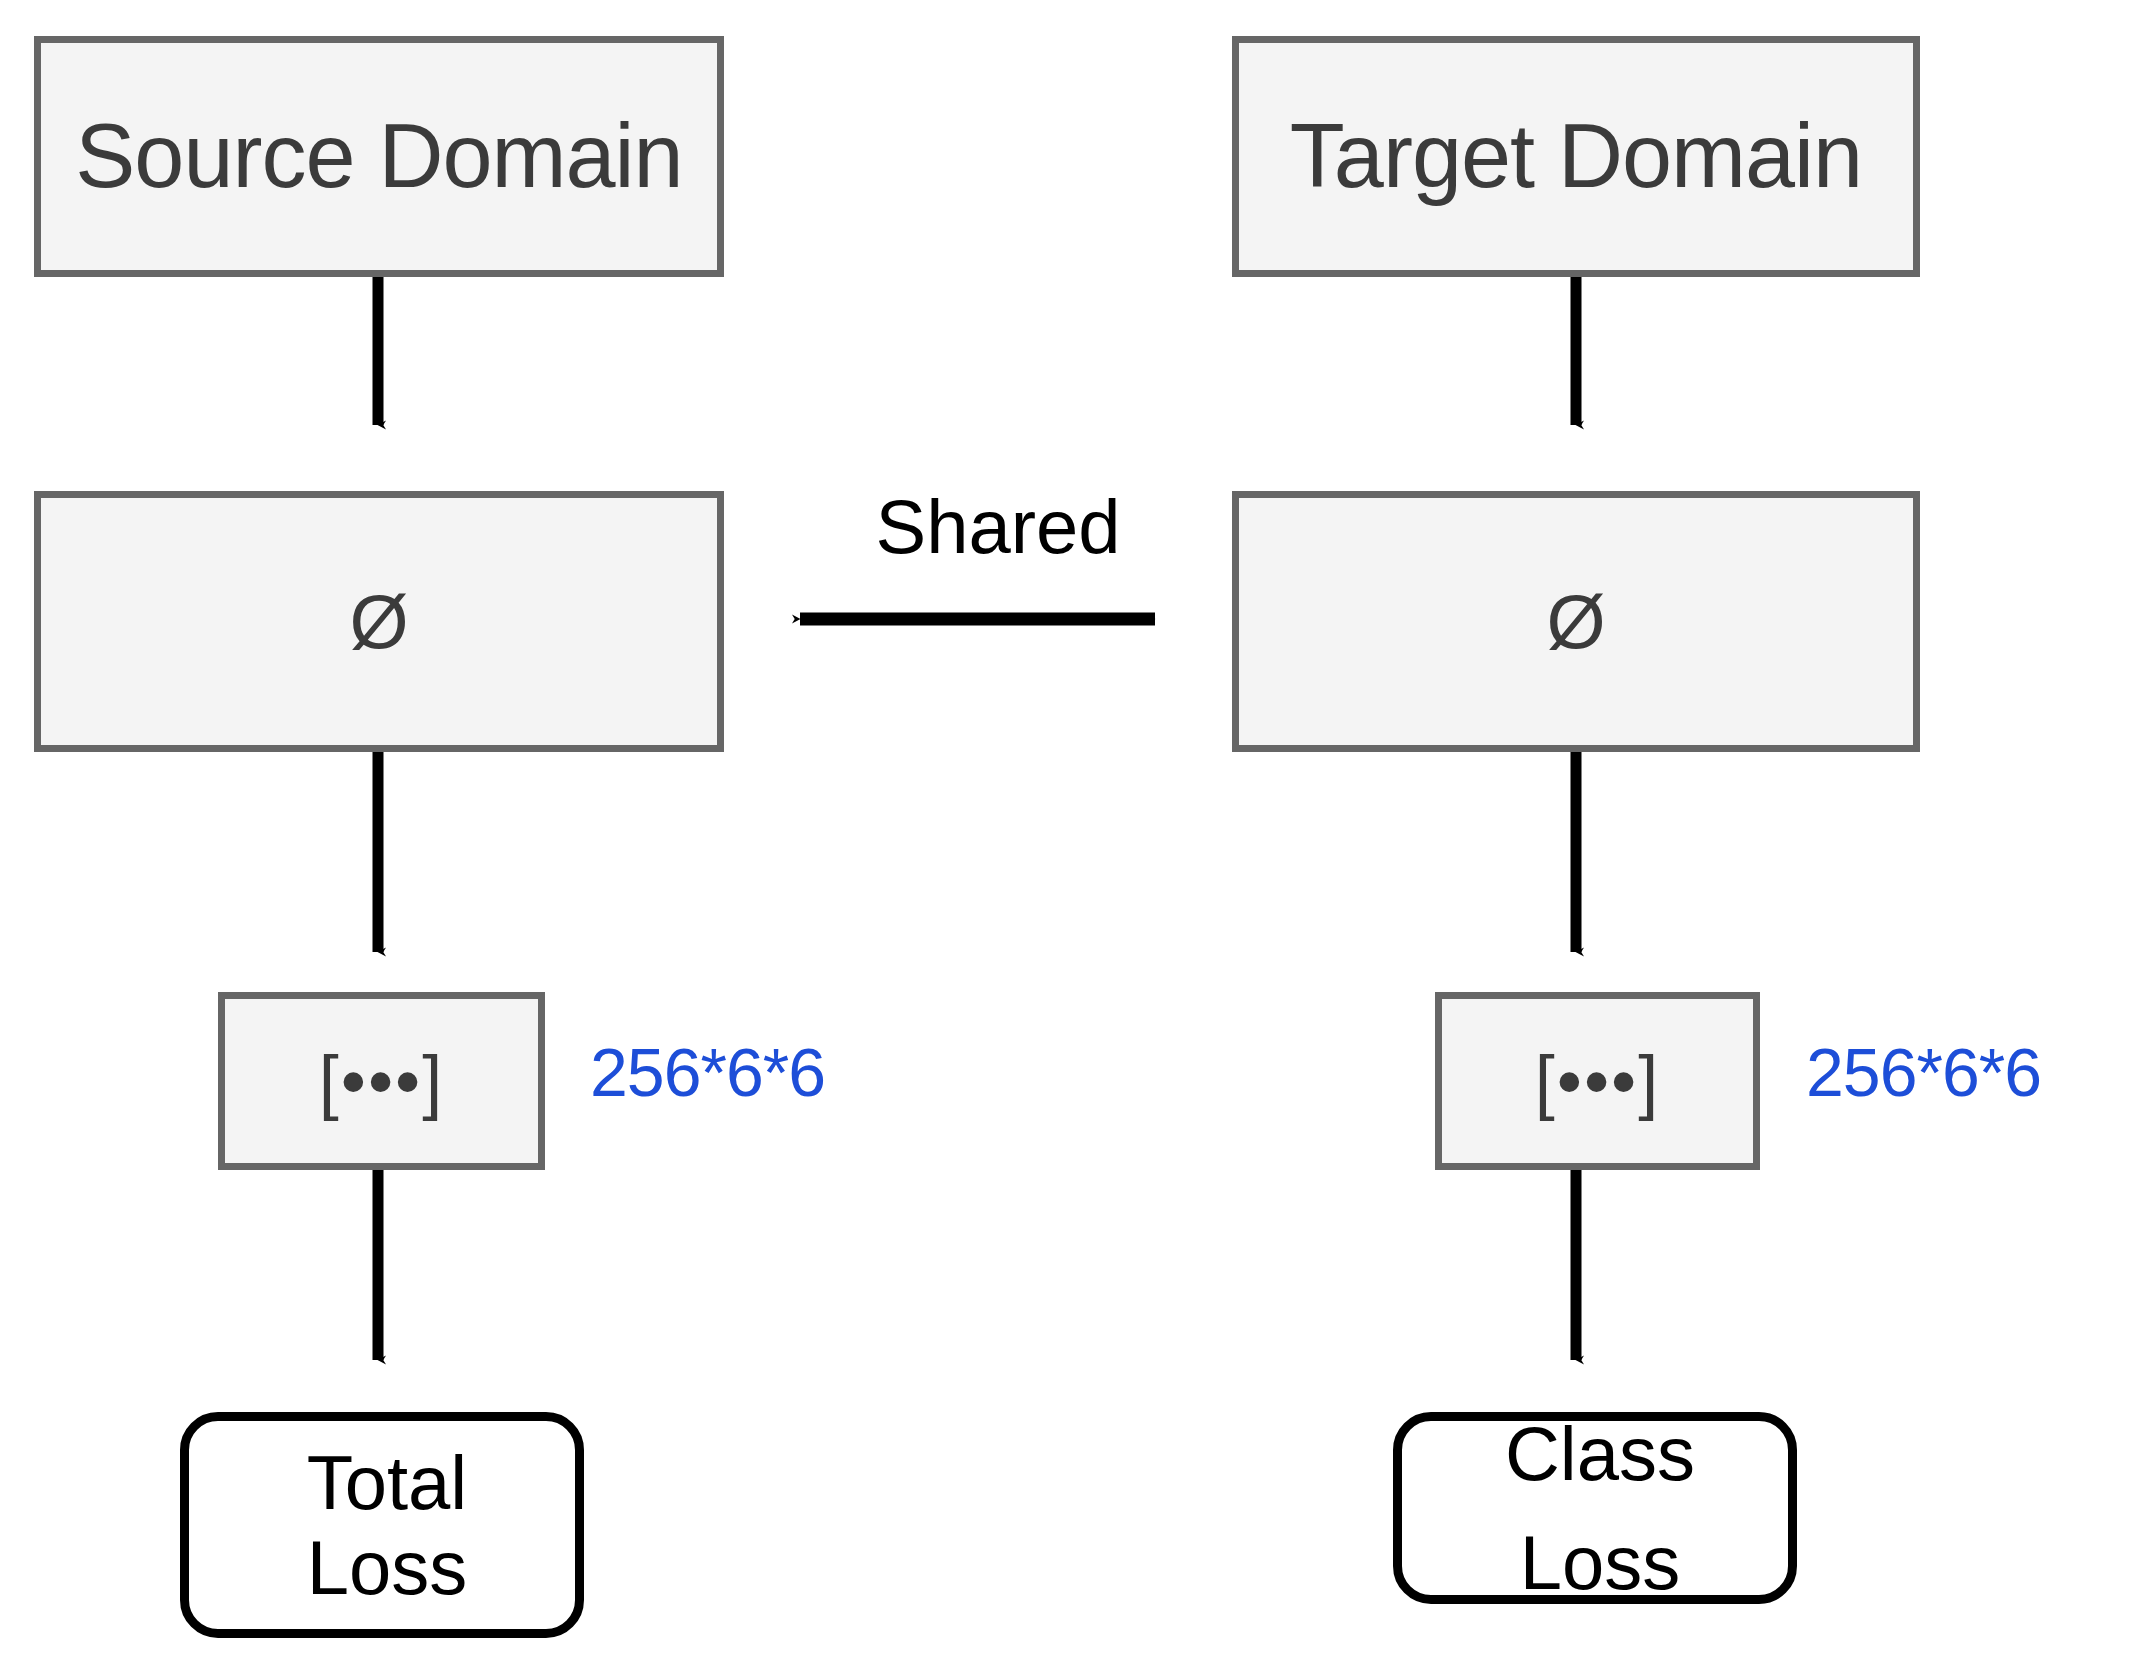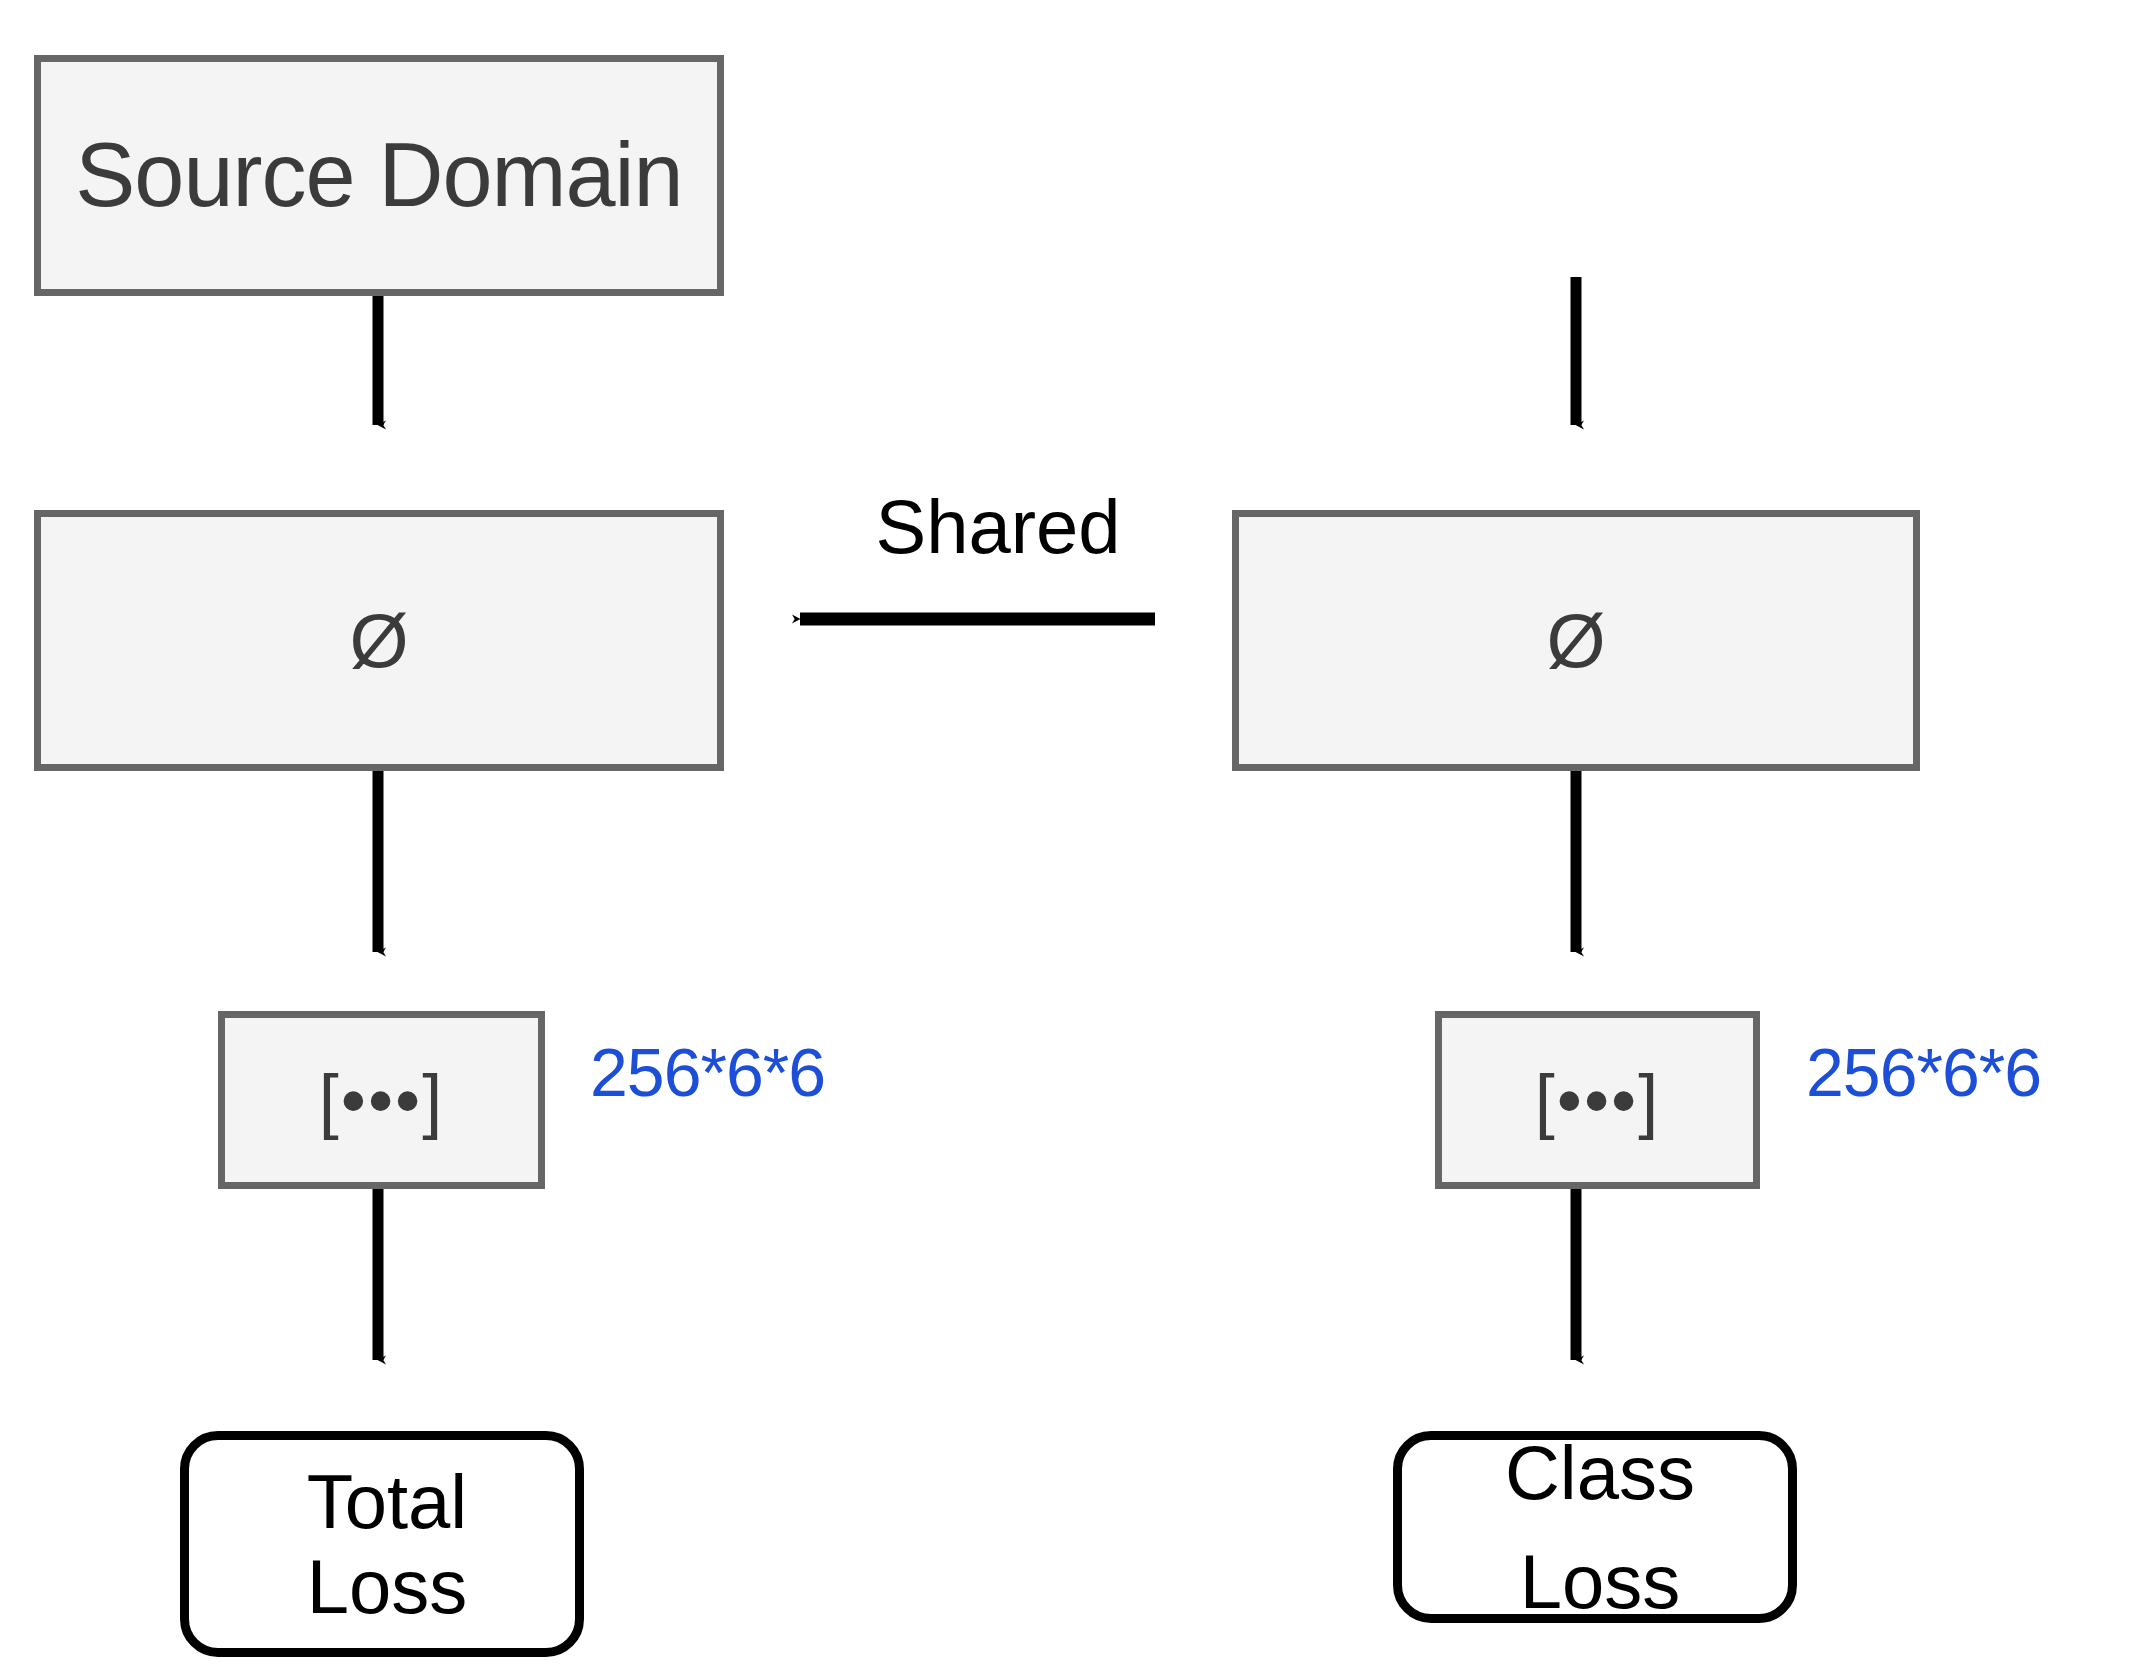--- a/index.html
+++ b/index.html
@@ -24,21 +24,20 @@
     width: 2151px;
     height: 1664px;
   }
   .node {
     position: absolute;
     box-sizing: border-box;
     display: flex;
     align-items: center;
     justify-content: center;
     text-align: left;
-    margin-top: 19px;
   }
   .rect-node {
     background: #f4f4f4;
     border: 7px solid #666666;
     color: #3b3b3b;
   }
   .domain-node {
     font-size: 90px;
     line-height: 1.05;
     letter-spacing: -1px;
@@ -126,20 +125,23 @@
 
     <g>
       <line x1="1576" y1="1170" x2="1576" y2="1360" stroke="#000000" stroke-width="11" marker-end="url(#arrowDown)"></line>
     </g>
   </svg>
 
   <div class="node rect-node domain-node" style="left:34px; top:36px; width:690px; height:241px;">
     <span>Source Domain</span>
   </div>
 
+  <div class="node rect-node domain-node" style="left:1232px; top:36px; width:688px; height:241px;">
+    <span>Target Domain</span>
+  </div>
 
   <div class="edge-label" style="left:838px; top:483px; width:320px; text-align:center;">Shared</div>
 
   <div class="node rect-node phi-node" style="left:34px; top:491px; width:690px; height:261px;">
     <span>Ø</span>
   </div>
 
   <div class="node rect-node phi-node" style="left:1232px; top:491px; width:688px; height:261px;">
     <span>Ø</span>
   </div>

